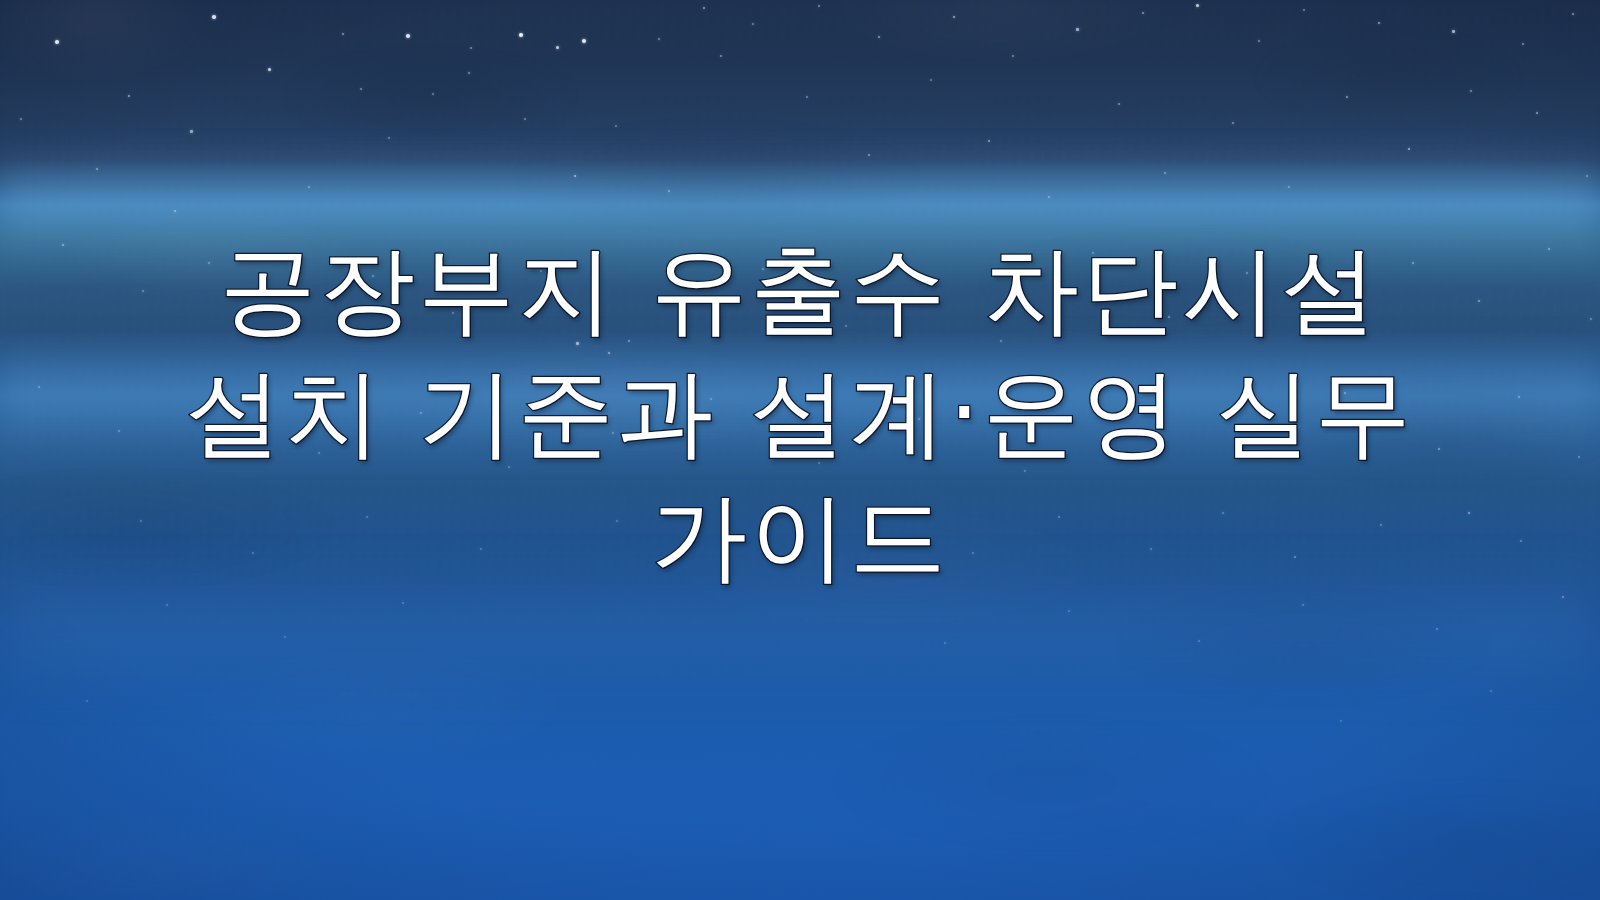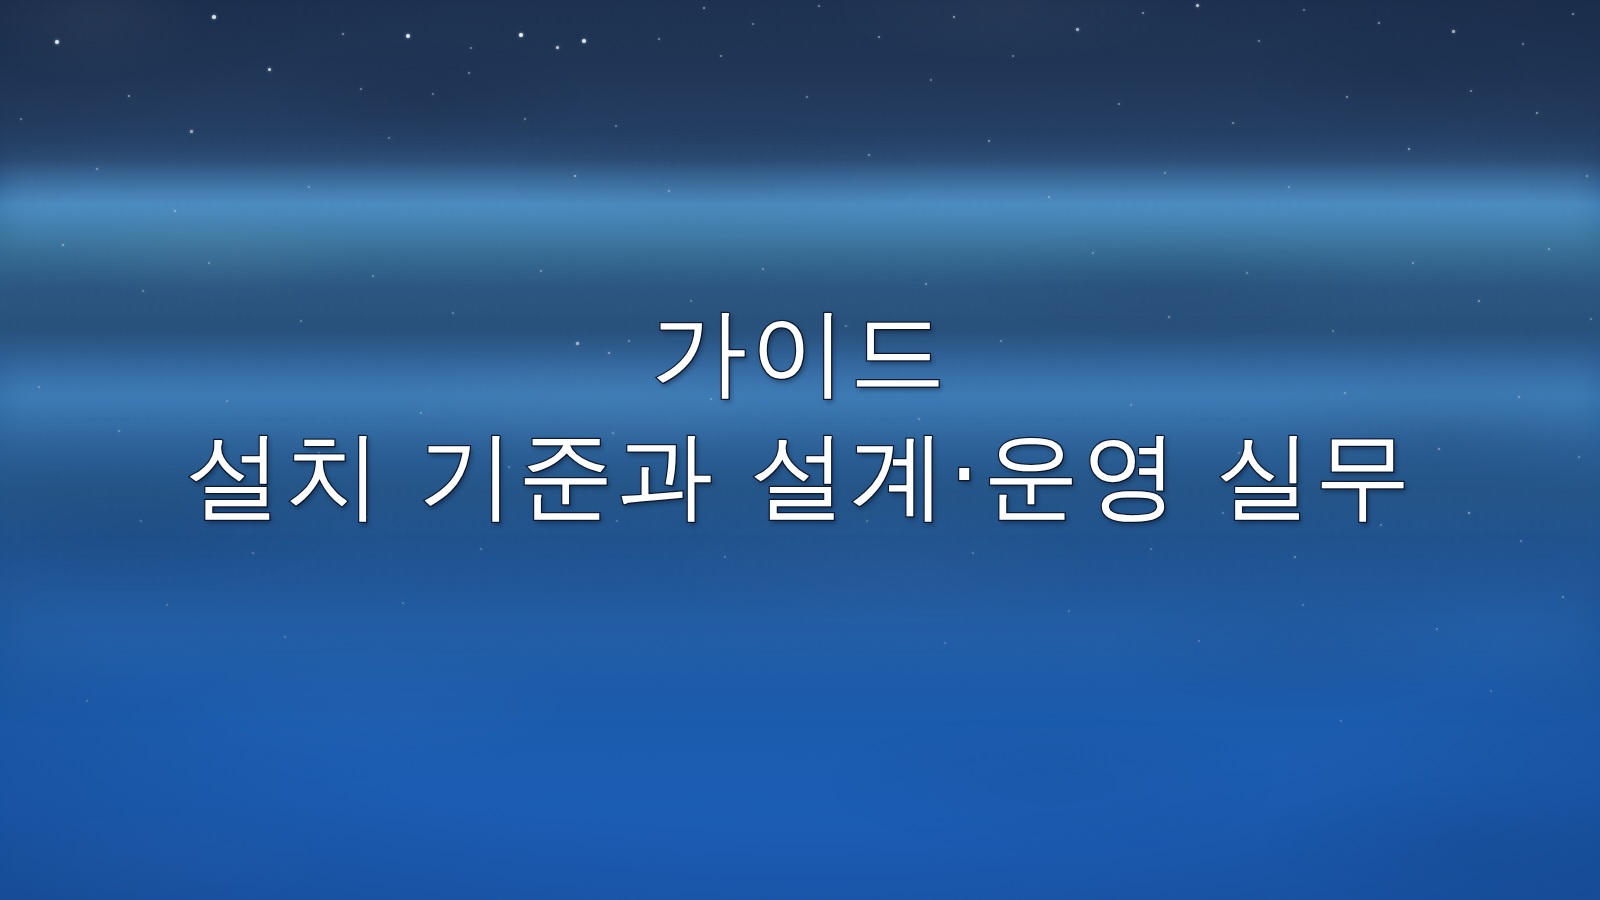--- a/index.html
+++ b/index.html
@@ -287,17 +287,18 @@
       <div class="star" style="left: 944px; top: 642px; width: 1.6px; height: 1.6px; opacity: 0.22;"></div>
       <div class="star" style="left: 402px; top: 602px; width: 1.6px; height: 1.6px; opacity: 0.24;"></div>
       <div class="star" style="left: 284px; top: 636px; width: 1.6px; height: 1.6px; opacity: 0.22;"></div>
       <div class="star" style="left: 166px; top: 604px; width: 1.6px; height: 1.6px; opacity: 0.22;"></div>
       <div class="star" style="left: 1490px; top: 690px; width: 1.6px; height: 1.6px; opacity: 0.22;"></div>
       <div class="star" style="left: 1340px; top: 720px; width: 1.6px; height: 1.6px; opacity: 0.2;"></div>
       <div class="star" style="left: 86px; top: 700px; width: 1.6px; height: 1.6px; opacity: 0.2;"></div>
     </div>
 
   <div class="title-block">
+    <div class="title-line">공장부지 유출수 차단시설</div>
+    <div class="title-line">설치 기준과 설계·운영 실무</div>
     <div class="title-line">가이드</div>
-    <div class="title-line">설치 기준과 설계·운영 실무</div>
   </div>
 
 </div>
 
 </body></html>

